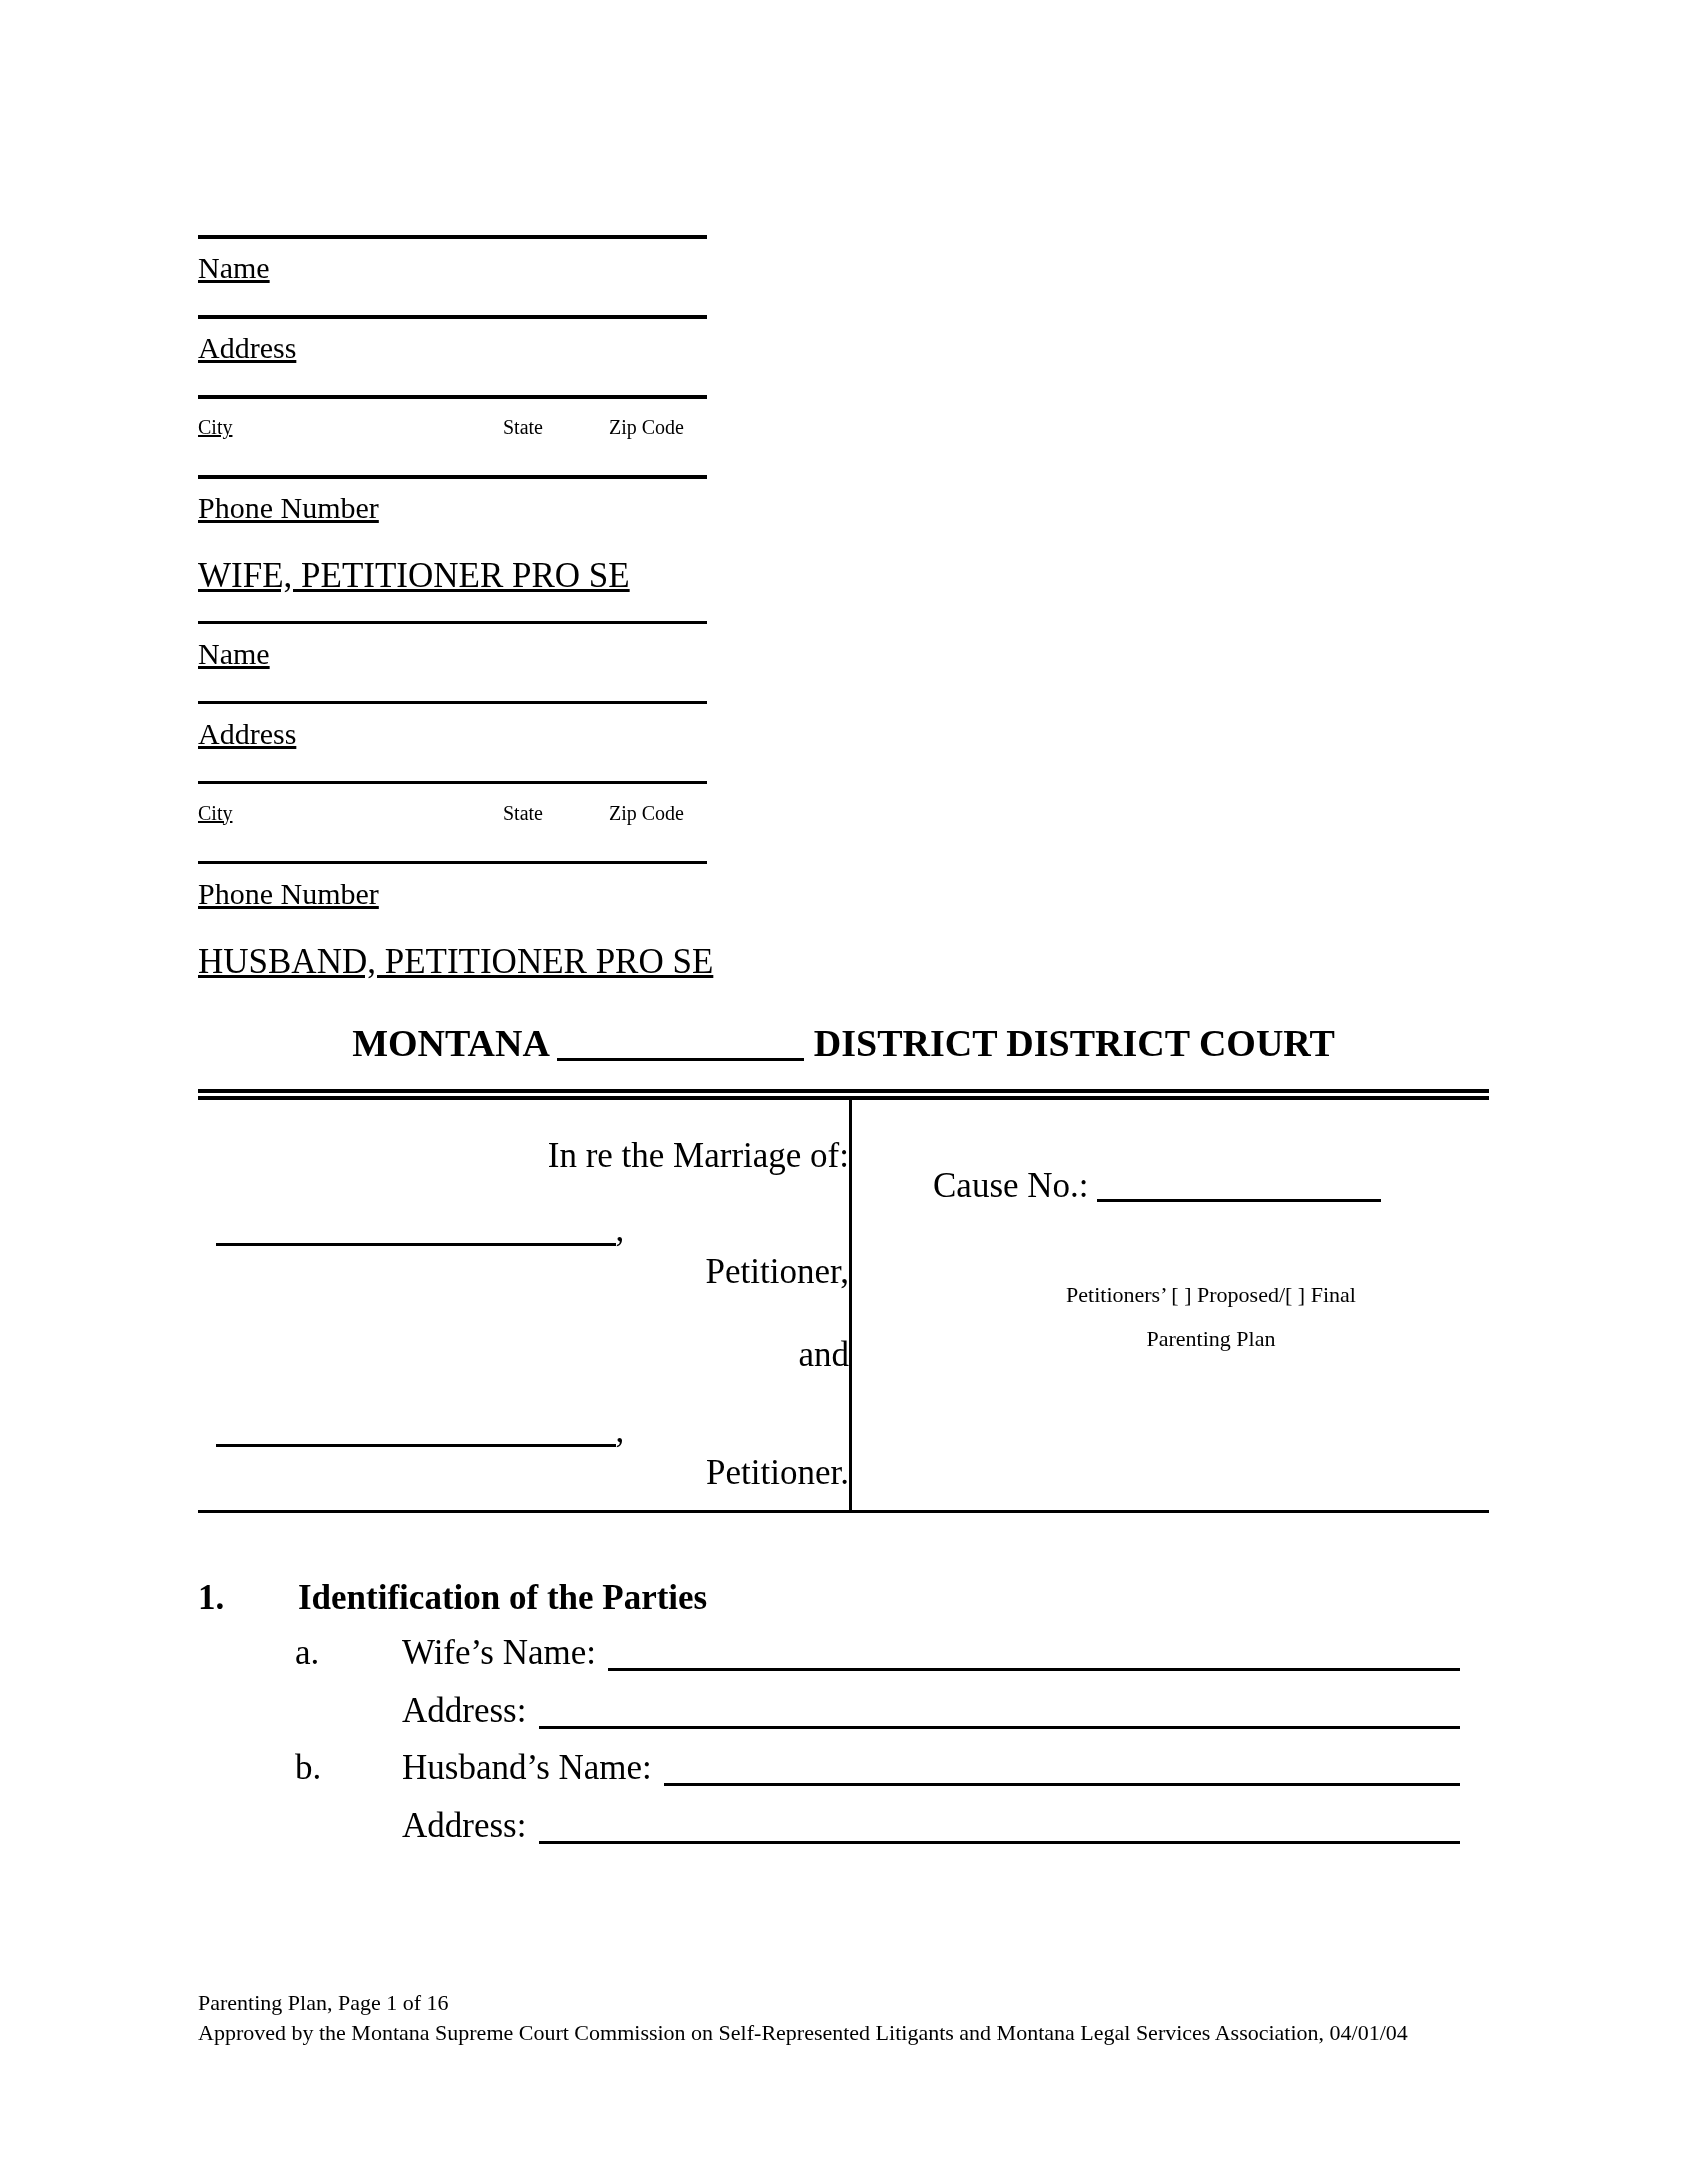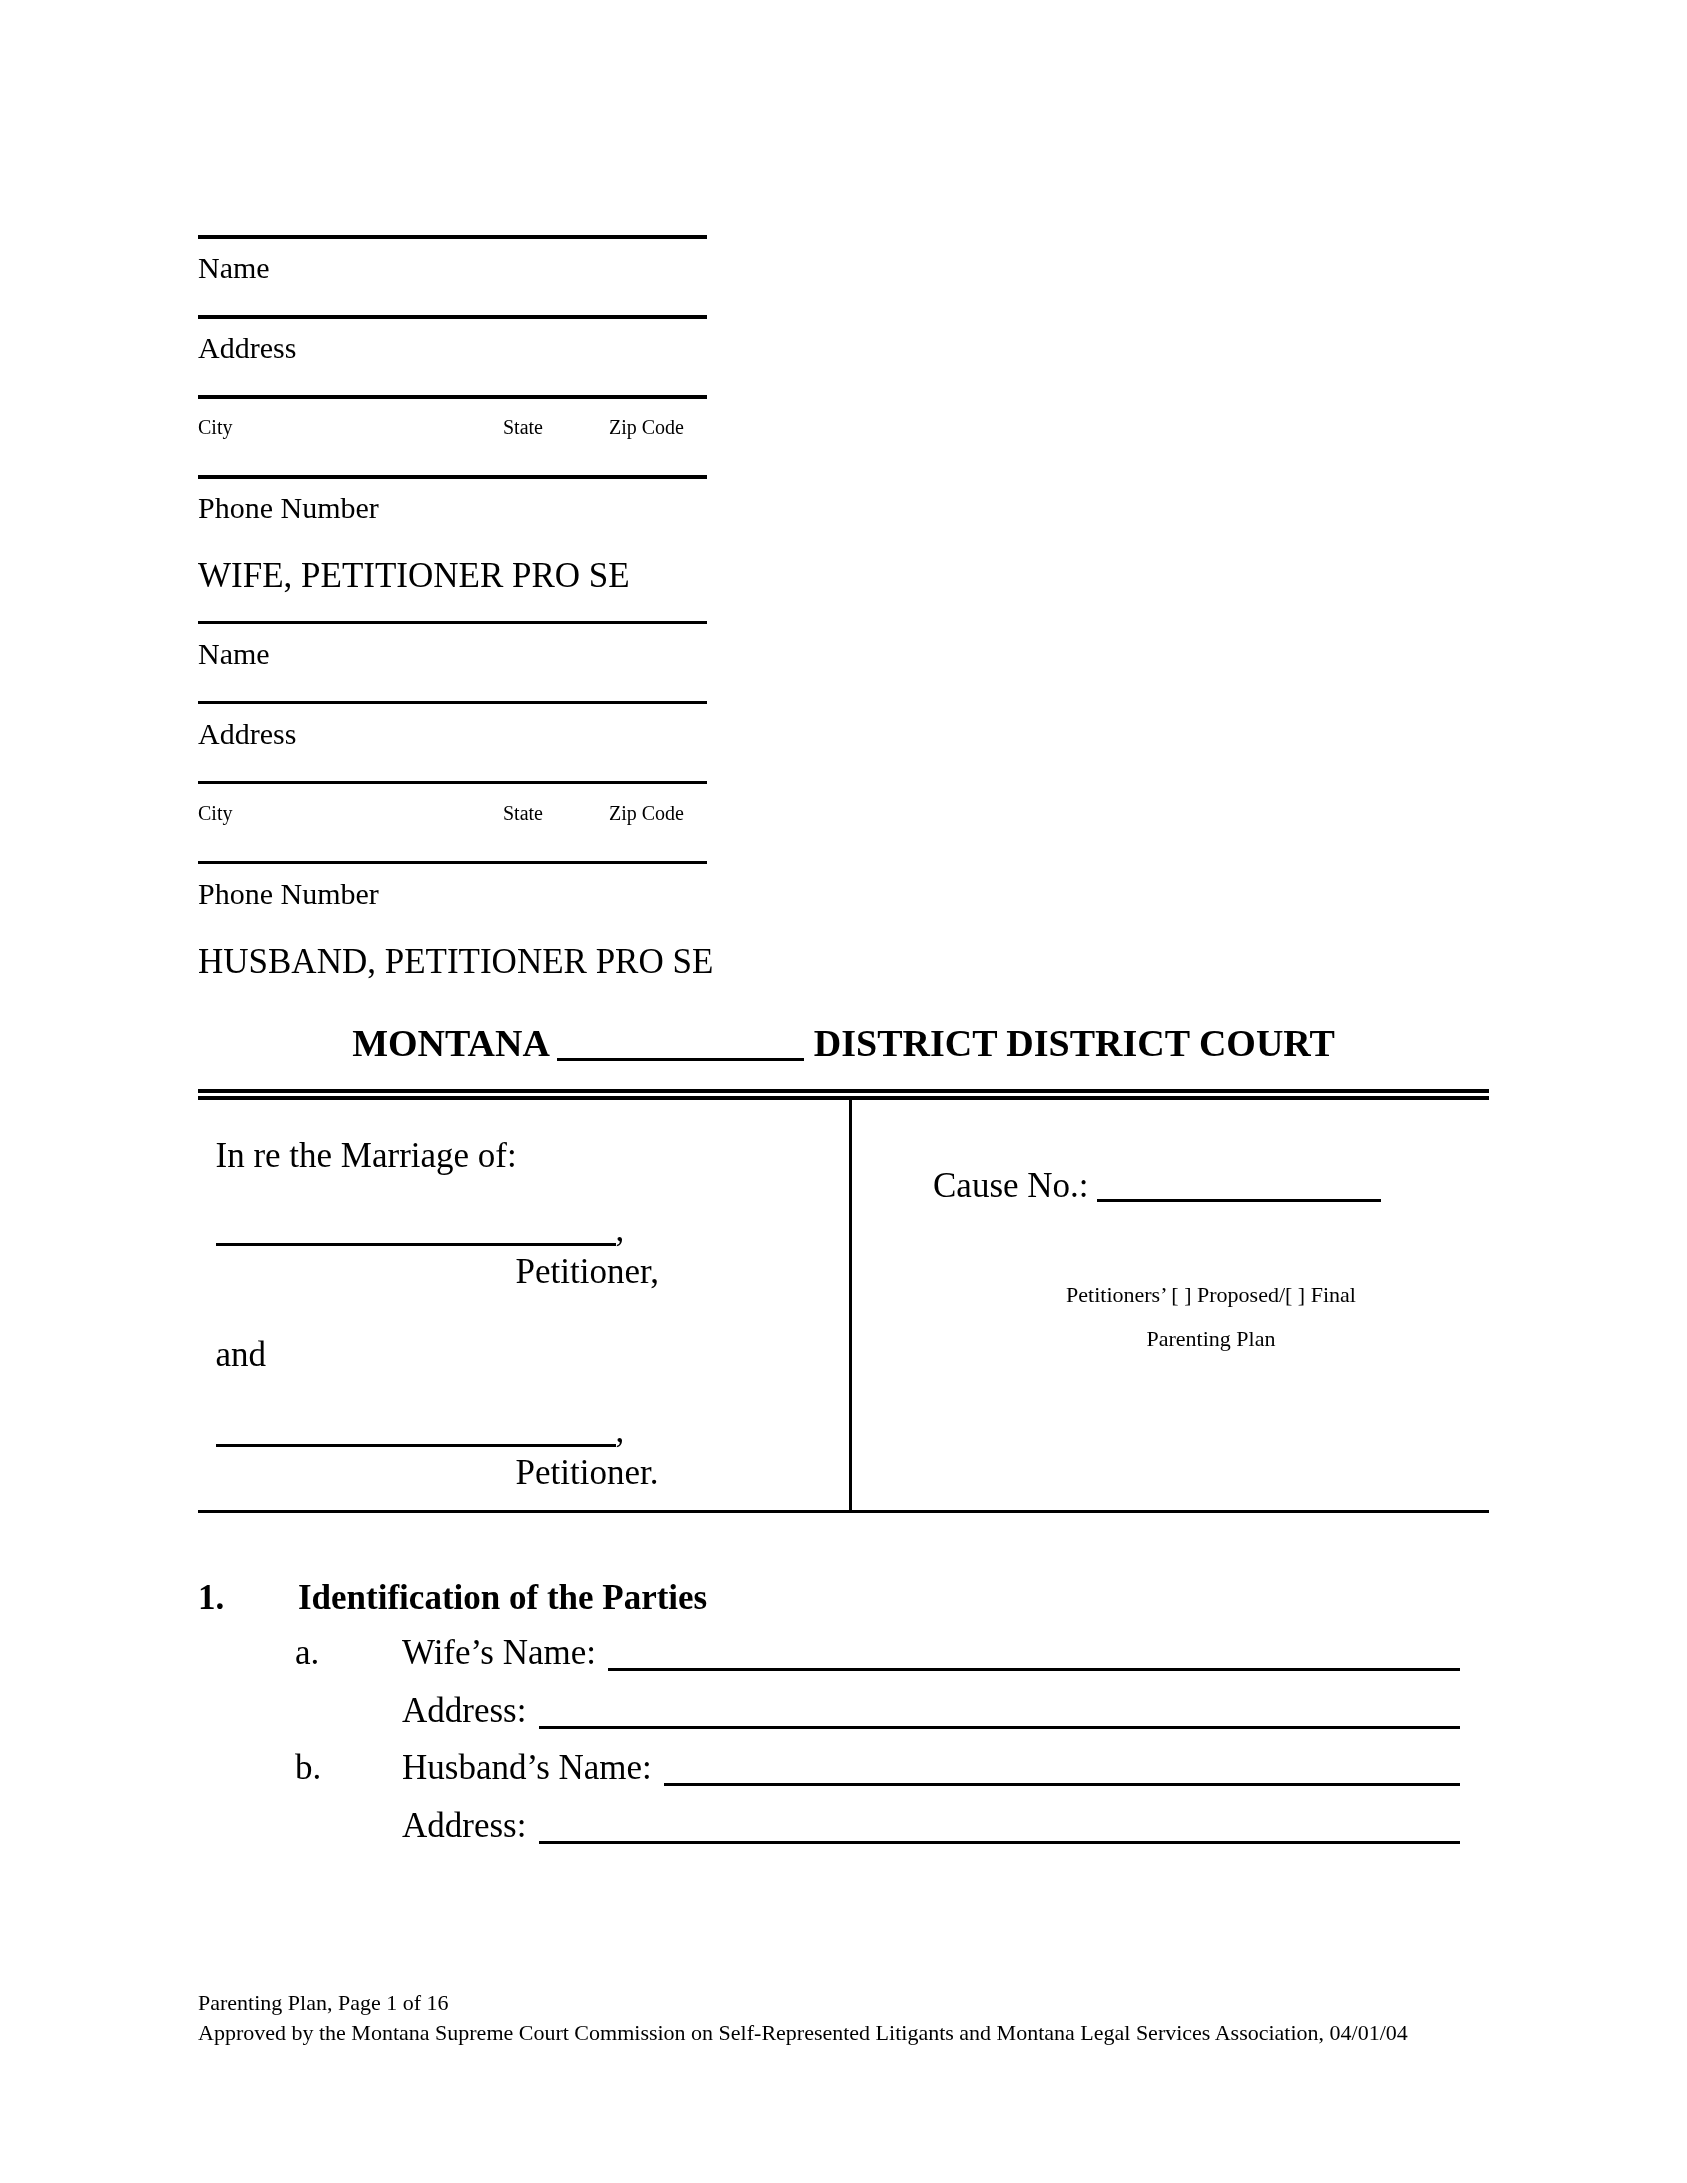--- a/index.html
+++ b/index.html
@@ -8,21 +8,21 @@
     width:1687px; height:2184px;
     background:#ffffff;
     color:#000000;
     font-family:"Liberation Serif","DejaVu Serif",serif;
     box-sizing:border-box;
     padding:235px 198px 0 198px;
     overflow:hidden;
   }
 
   
-  .party-block { width:509px; }
+  .party-block { width:509px;text-decoration:underline; }
   .field { width:509px; }
   .rule { height:3.5px; background:#000; }
   .flabel {
     font-size:30px; line-height:37px;
     margin:10.5px 0 29px 0;
     white-space:nowrap;
   }
   .city-row { position:relative; height:37px; margin:10.5px 0 29px 0; font-size:20px; line-height:37px; }
   .city-row .state-label { position:absolute; left:305px; top:0; white-space:nowrap; }
   .city-row .zip-label   { position:absolute; left:411px; top:0; white-space:nowrap; }
@@ -56,21 +56,21 @@
 
   
   .caption { display:flex; width:1291px; border-bottom:3.5px solid #000; }
   .cap-left {
     width:654px; box-sizing:border-box;
     border-right:3.5px solid #000;
     min-height:410px;
     padding:35px 0 0 17.5px;
     font-size:35px; line-height:42px;
   }
-  .cap-left p { margin:0; }
+  .cap-left p { margin:0;text-align:right; }
   .uline-row { margin-top:32px; font-size:35px; line-height:42px; }
   .uline-row.u2 { margin-top:34px; }
   .uline {
     display:inline-block; width:400px;
     border-bottom:3.5px solid #000;
     margin-bottom:-5.2px;
   }
   .petitioner-line { margin-left:300px !important; }
   .and-line { margin-top:41px !important; }
   .cap-right {

